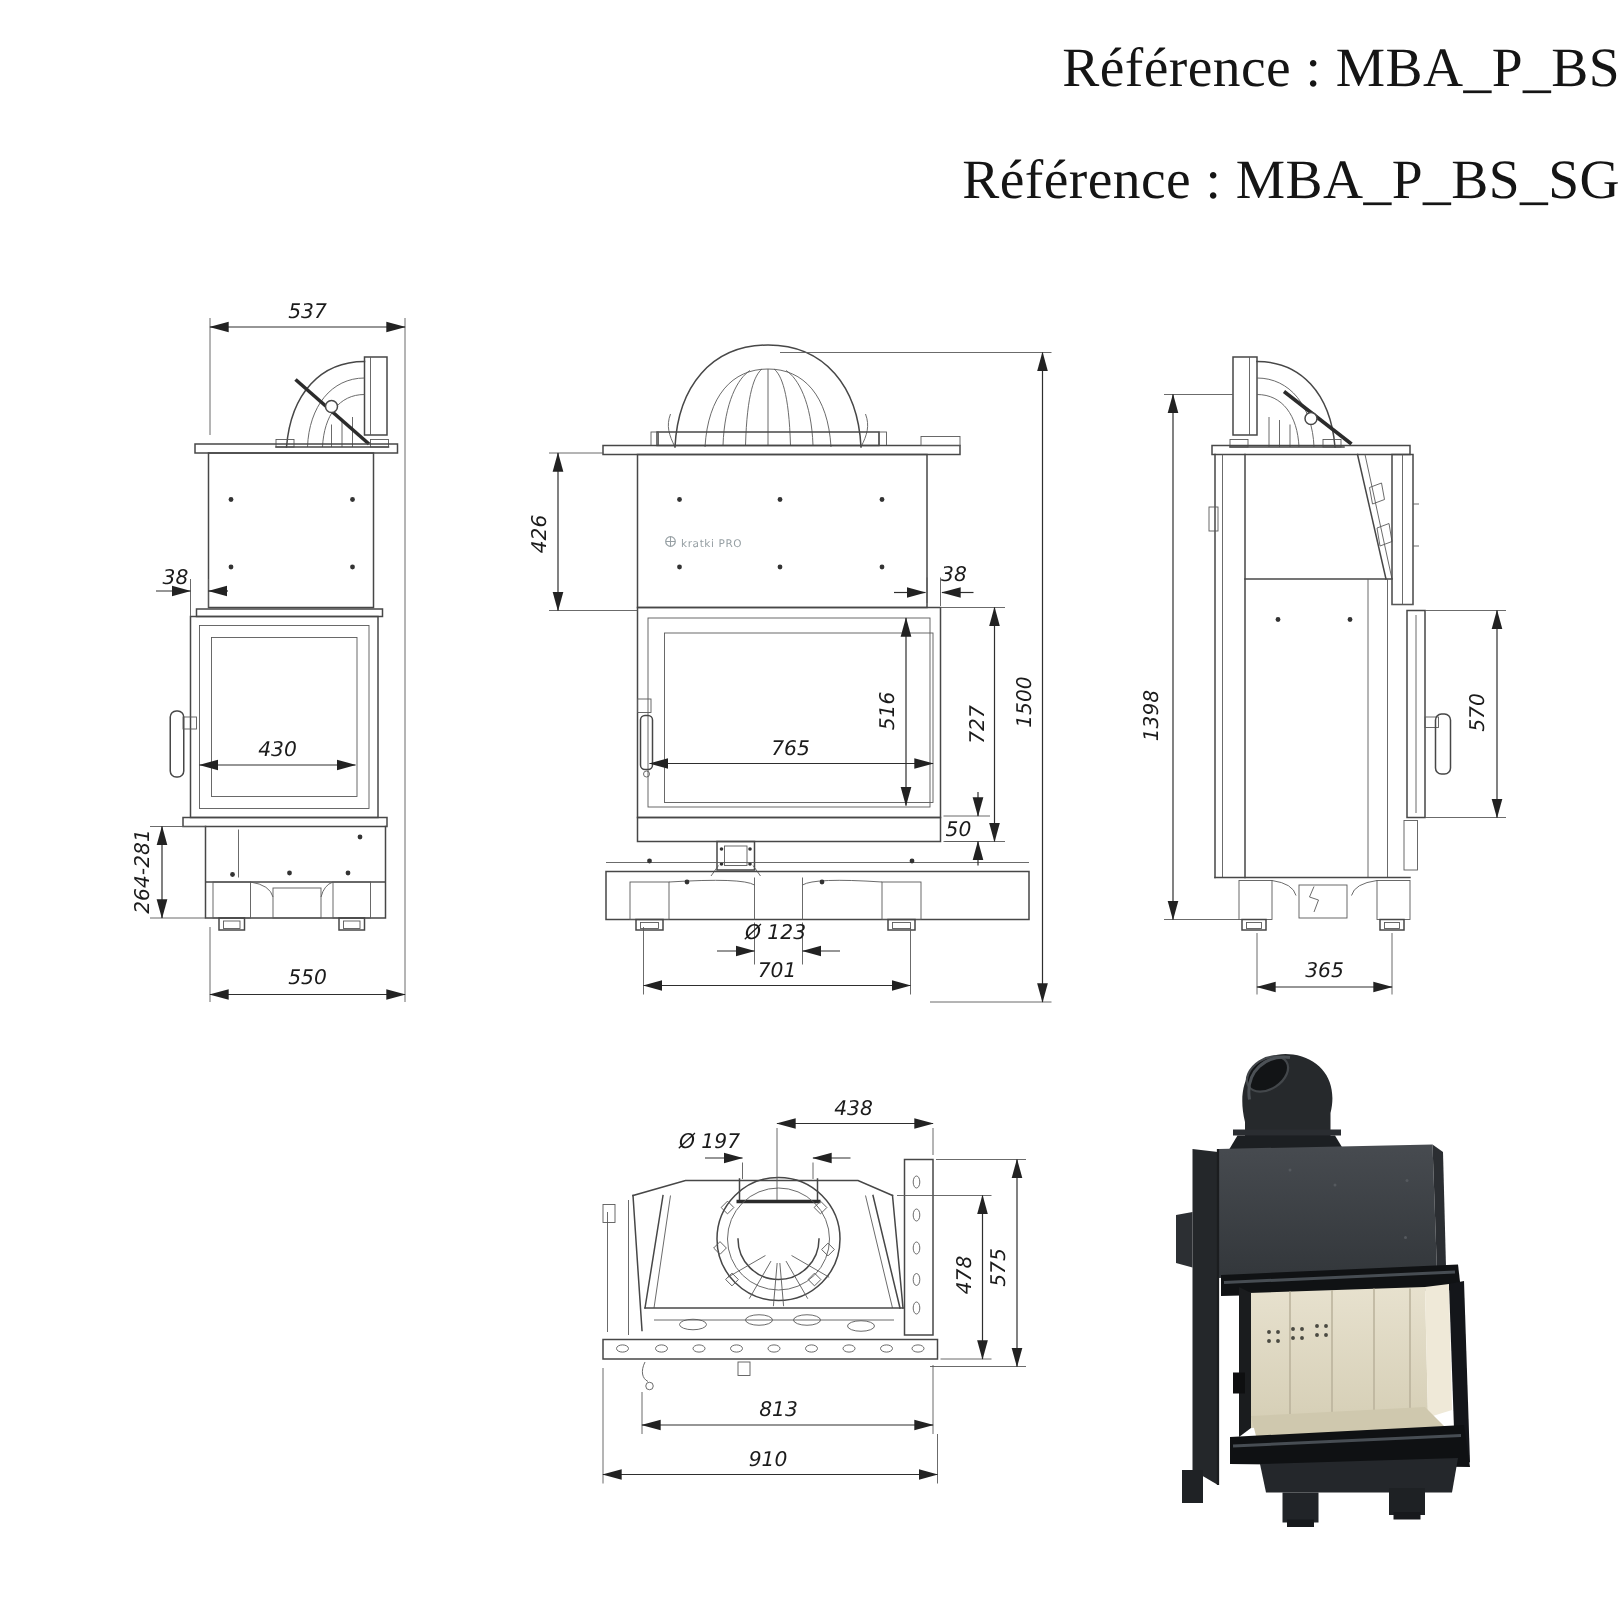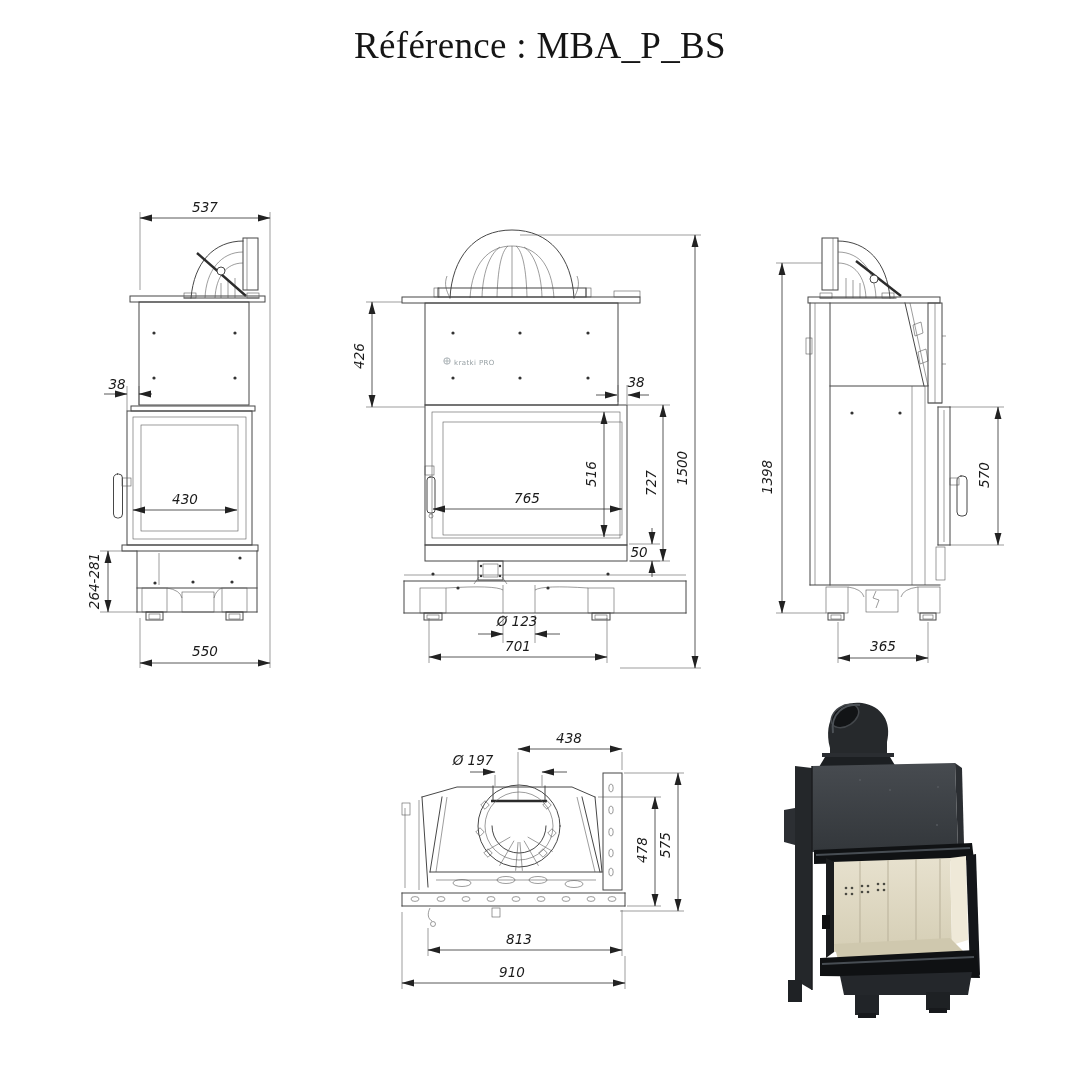--- a/index.html
+++ b/index.html
@@ -1,38 +1,39 @@
 <!DOCTYPE html>
 <html><head>
 <meta charset="utf-8">
 <style>
   html,body{margin:0;padding:0;background:#fff;}
   .stage{position:relative;width:1080px;height:1080px;background:#fff;overflow:hidden;
          font-family:"Liberation Serif",serif;}
-  .title{position:absolute;left:0;width:1080px;text-align:center;font-size:37px;
+  .title{position:absolute;left:0;width:1080px;text-align:right;font-size:37px;
          color:#151515;letter-spacing:.3px;}
   .t1{top:24px;}
   .t2{top:99px;}
   svg{position:absolute;left:0;top:0;}
   svg text.dim{font-family:"DejaVu Sans",sans-serif;font-style:italic;font-size:13.5px;
                fill:#1b1b1b;text-anchor:middle;}
   svg text.logo{font-family:"DejaVu Sans",sans-serif;font-size:7px;fill:#97a0a4;
                 text-anchor:start;letter-spacing:.4px;}
   .ln{stroke:#474747;stroke-width:1;fill:none;stroke-linecap:square;}
   .lt{stroke:#5a5a5a;stroke-width:.6;fill:none;}
   .dm{stroke:#2e2e2e;stroke-width:.8;fill:none;}
   .th{stroke:#2b2b2b;stroke-width:2.4;fill:none;}
   .dot{fill:#333;stroke:none;}
 </style>
 </head>
 <body>
 
 <div class="stage">
 
   <div class="title t1">Référence : MBA_P_BS</div>
+  <div class="title t2">Référence : MBA_P_BS_SG</div>
 
   <svg width="1080" height="1080" viewBox="0 0 1080 1080">
     <defs>
       <marker id="arr" viewBox="0 0 12 8" refX="11.5" refY="4" markerWidth="13" markerHeight="9" orient="auto-start-reverse" markerUnits="userSpaceOnUse">
         <path d="M0,0.7 L12,4 L0,7.3 Z" fill="#222"></path>
       </marker>
     </defs>
 
     <g>
 

